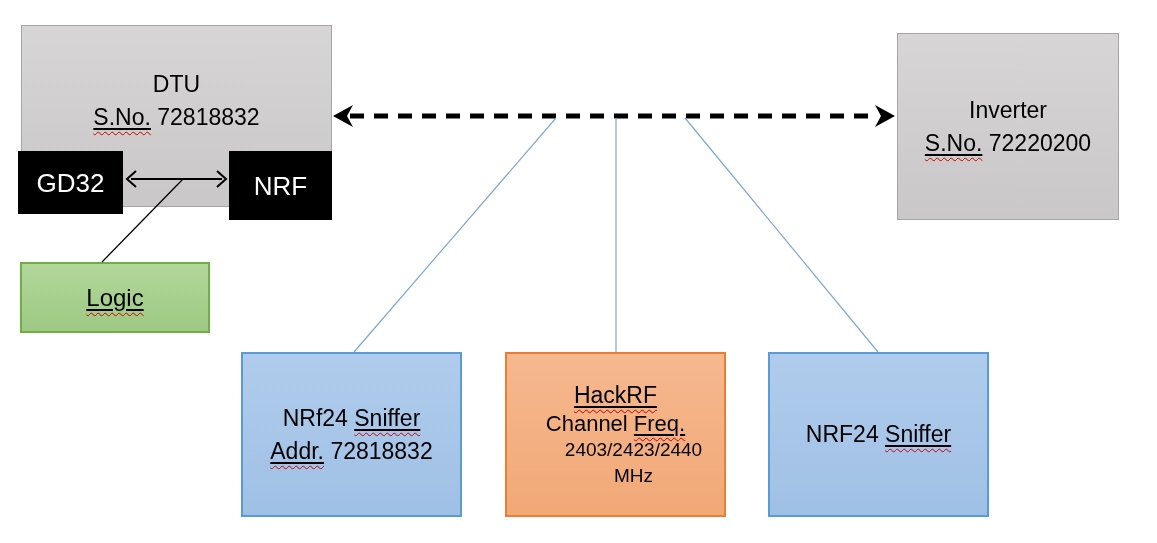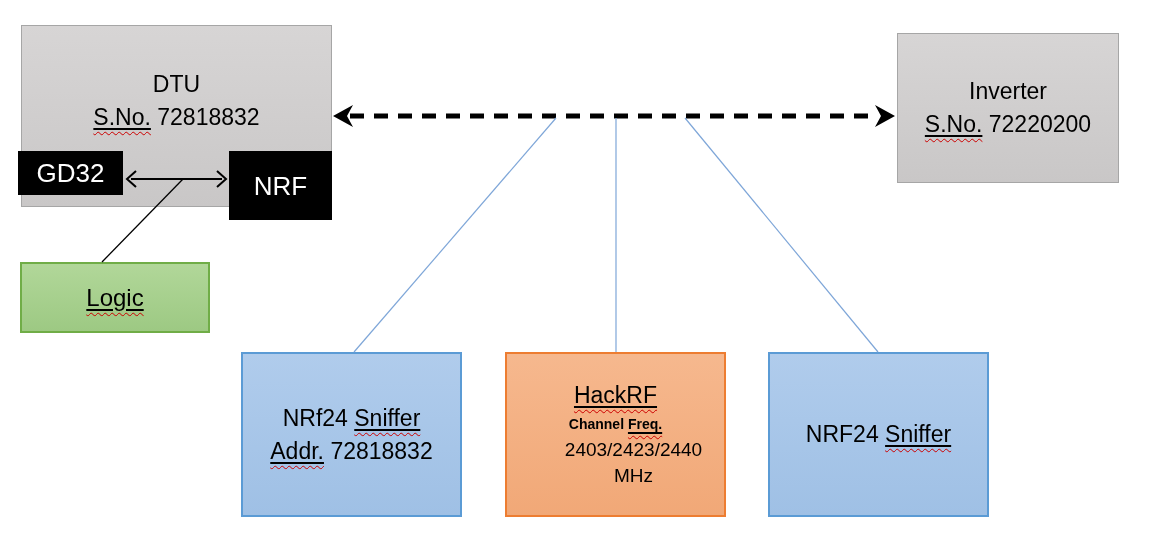--- a/index.html
+++ b/index.html
@@ -38,34 +38,34 @@
     background: linear-gradient(180deg, #b0ccec 0%, #9fc0e5 100%);
     border: 2px solid #5b9bd5;
   }
   .orange {
     background: linear-gradient(180deg, #f6b88e 0%, #f1a877 100%);
     border: 2px solid #ed7d31;
   }
 
   
   .dtu      { left: 21px;  top: 25px;  width: 311px; height: 182px; }
-  .gd32     { left: 18px;  top: 151px; width: 105px; height: 44px; justify-content: center;  }
+  .gd32     { left: 18px;  top: 151px; width: 105px; height: 63px; justify-content: center;  }
   .nrf      { left: 229px; top: 151px; width: 103px; height: 69px; text-align: right;  }
   .logic    { left: 20px;  top: 262px; width: 190px; height: 71px;  }
-  .inverter { left: 897px; top: 33px;  width: 222px; height: 150px; }
+  .inverter { left: 897px; top: 33px;  width: 222px; height: 187px; }
   .sniffer1 { left: 241px; top: 352px; width: 221px; height: 165px; }
   .hackrf   { left: 505px; top: 352px; width: 221px; height: 165px; }
   .sniffer2 { left: 768px; top: 352px; width: 221px; height: 165px; }
 
   
   .t-main   { font-size: 23px; line-height: 33px; }
   .t-chip   { font-size: 26px; line-height: 28px; }
   .t-logic  { font-size: 24px; line-height: 28px; }
   .t-hack-title { font-size: 23px; line-height: 31px; }
-  .t-hack-sub   { font-size: 14px; line-height: 26px; font-weight: bold; }
+  .t-hack-sub   { font-size: 22px; line-height: 26px; }
   .t-hack-freq  { font-size: 19px; line-height: 26px; margin-left: 36px; }
 
   
   .u {
     text-decoration-line: underline;
     text-decoration-style: solid;
     text-decoration-color: #000000;
     text-decoration-thickness: 1.5px;
     text-underline-offset: 3px;
   }

